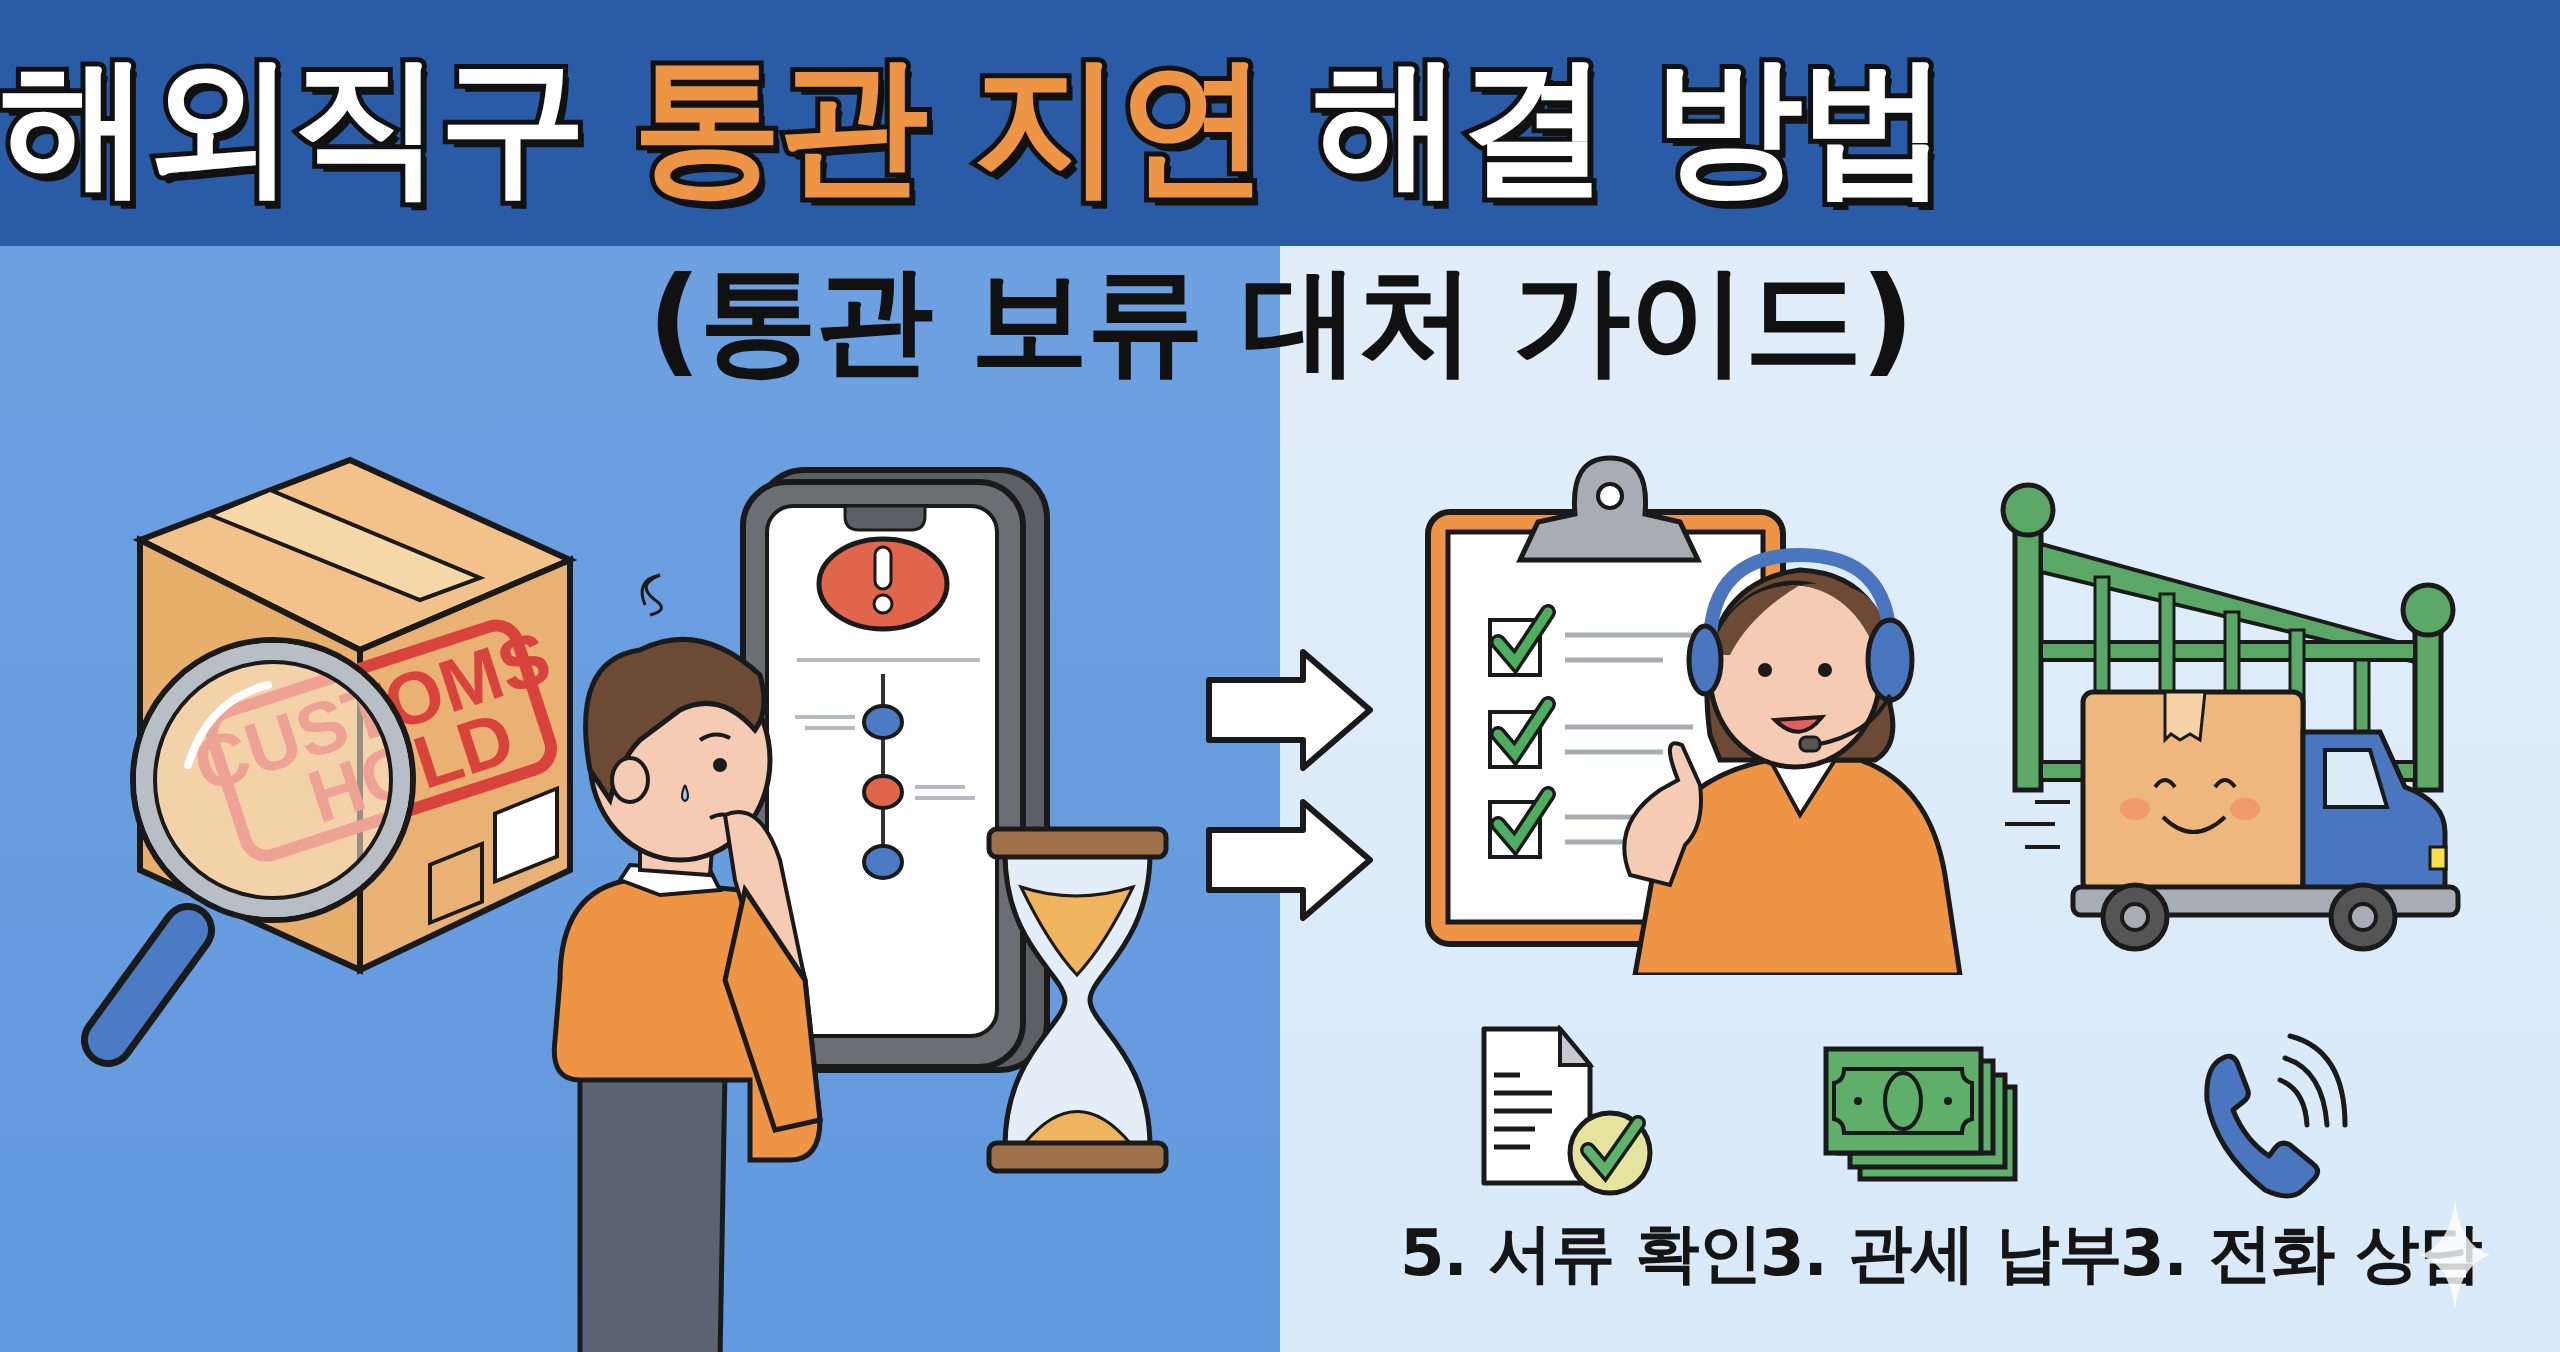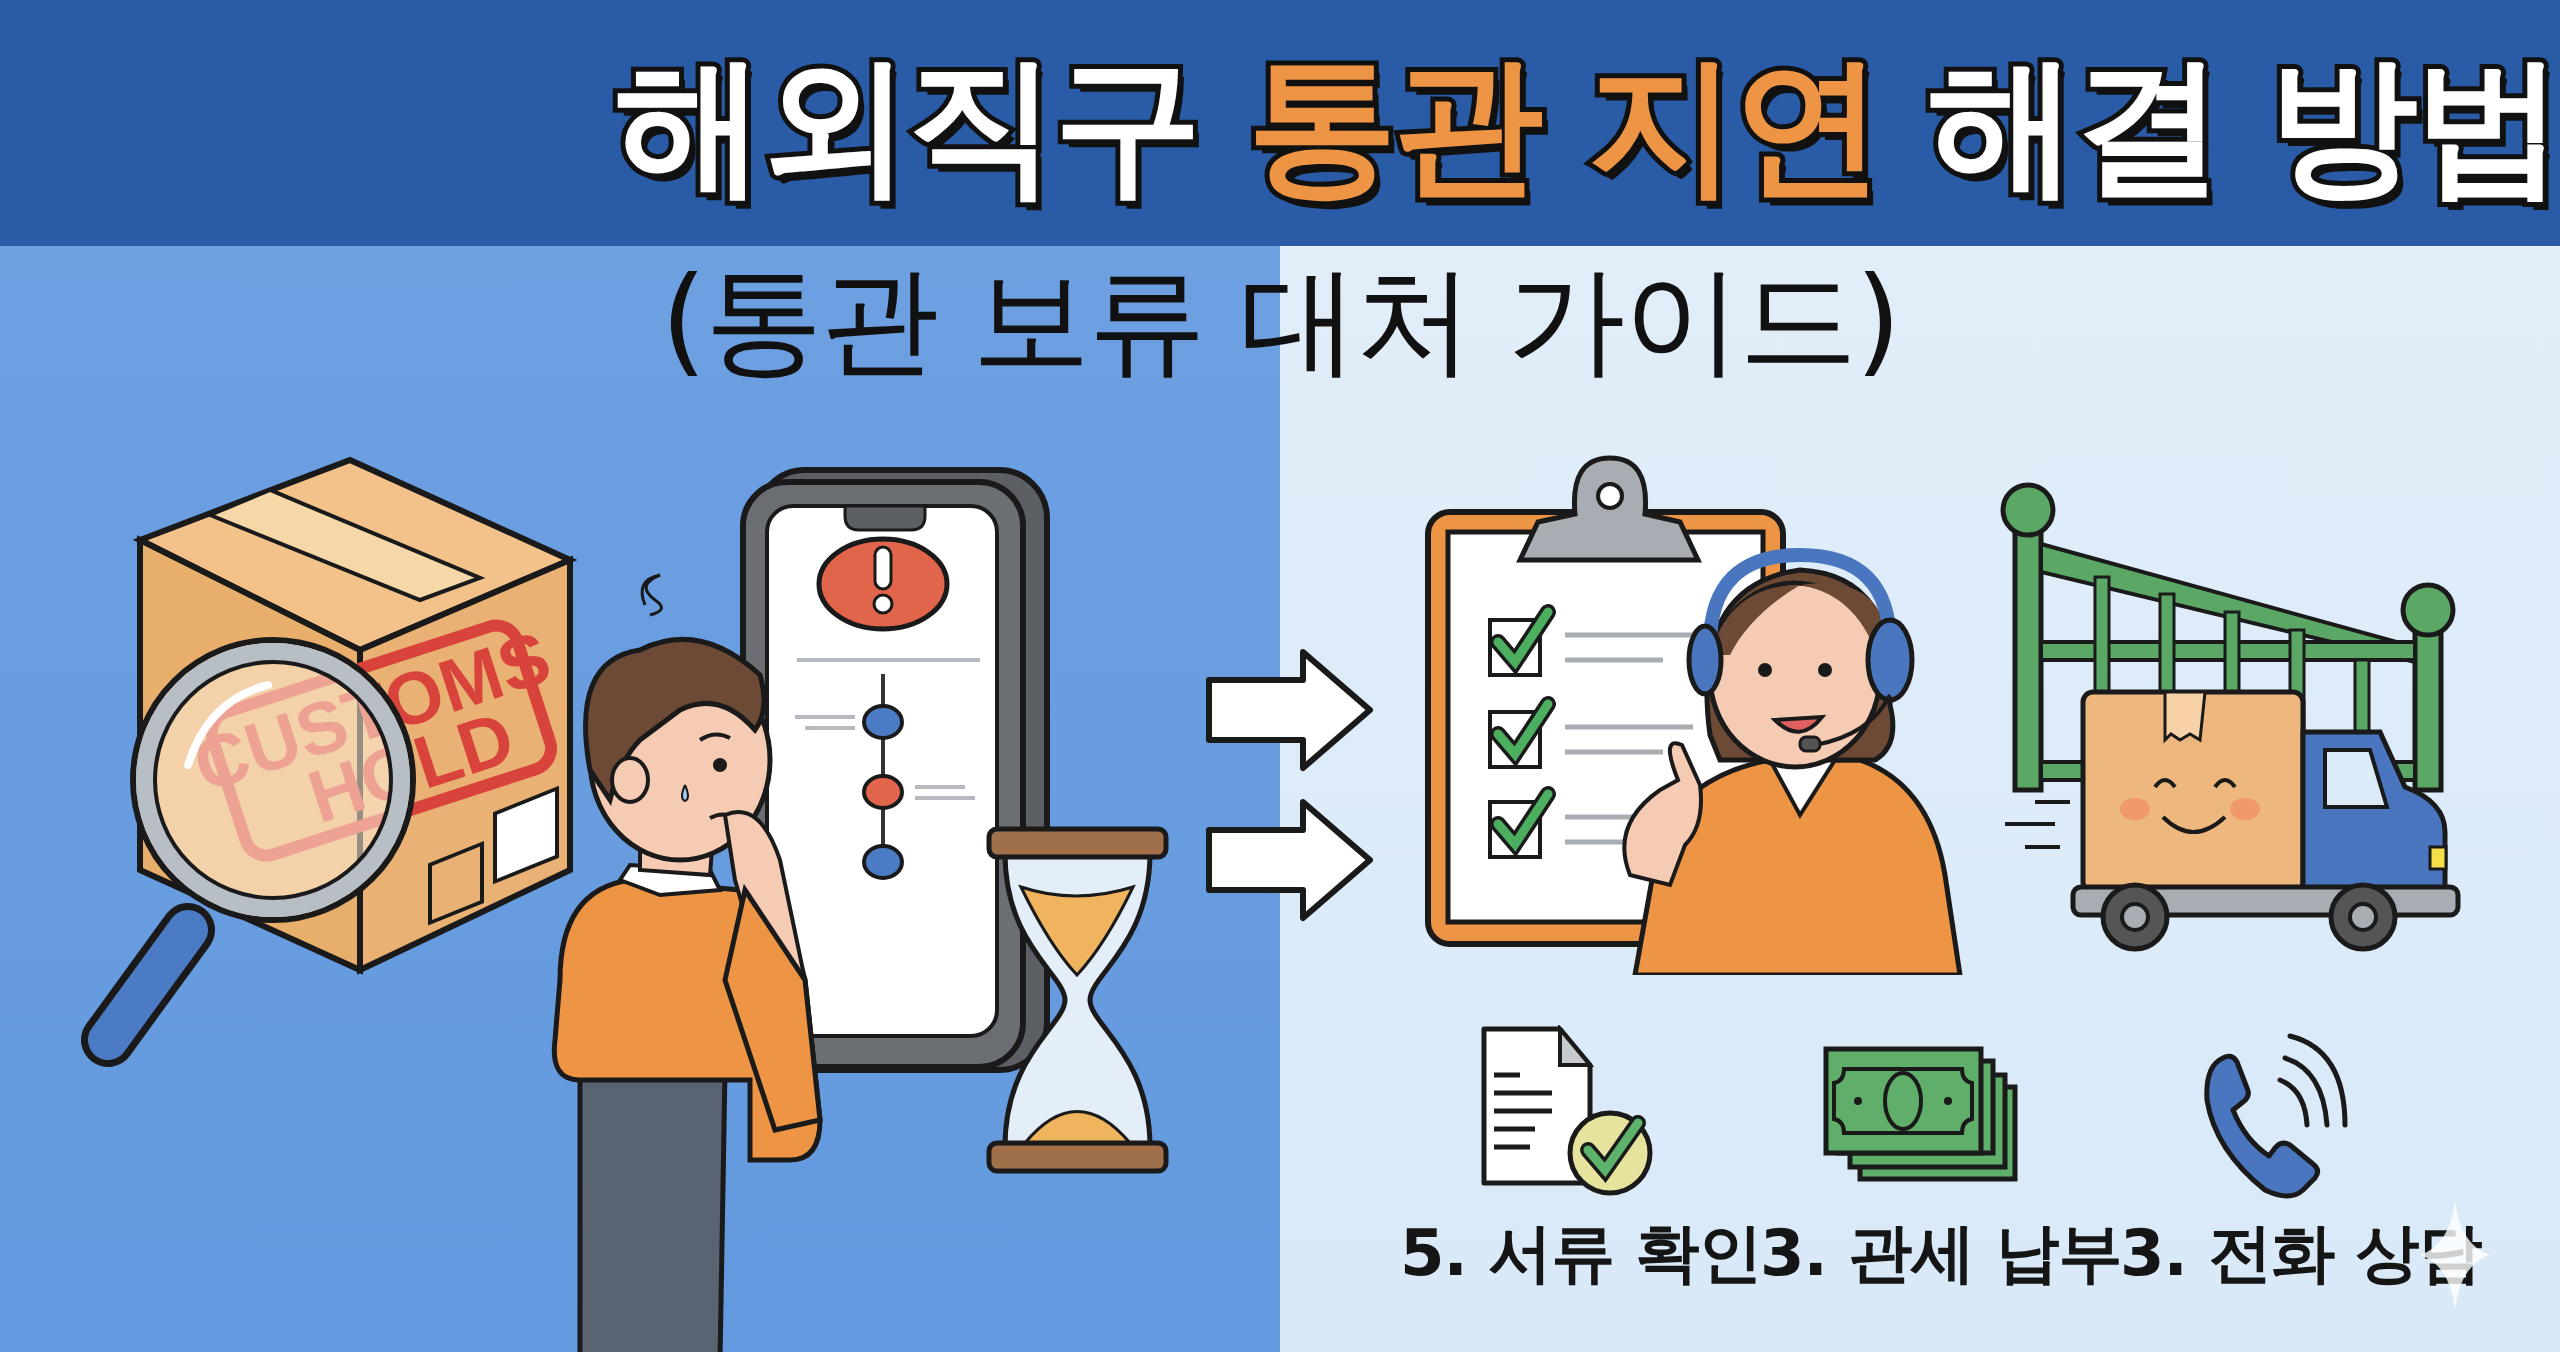--- a/index.html
+++ b/index.html
@@ -1,23 +1,23 @@
 <!DOCTYPE html>
 <html><head>
 <meta charset="utf-8">
 <style>
   html,body{margin:0;padding:0;}
   body{width:2560px;height:1352px;position:relative;overflow:hidden;font-family:"DejaVu Sans","Liberation Sans",sans-serif;background:#DCEBF8;}
   .panel-left{position:absolute;left:0;top:0;width:1280px;height:1352px;background:linear-gradient(180deg,#6FA2E2 0%,#6399DE 100%);}
   .panel-right{position:absolute;left:1280px;top:0;width:1280px;height:1352px;background:linear-gradient(180deg,#E3EFFA 0%,#D9E9F8 100%);}
   .header-band{position:absolute;left:0;top:0;width:2560px;height:246px;background:#2A5BA6;}
-  .title{position:absolute;left:0;top:40px;width:2560px;text-align:right;font-weight:900;font-size:150px;line-height:170px;letter-spacing:-4px;color:#fff;
+  .title{position:absolute;left:0;top:40px;width:2560px;text-align:left;font-weight:900;font-size:150px;line-height:170px;letter-spacing:-4px;color:#fff;
     -webkit-text-stroke:10px #111;paint-order:stroke fill;text-shadow:6px 8px 0 #111;}
   .title .hl{color:#EE9545;}
-  .subtitle{position:absolute;left:0;top:250px;width:2560px;text-align:center;font-weight:400;font-size:118px;line-height:140px;letter-spacing:-2px;color:#111;}
+  .subtitle{position:absolute;left:0;top:250px;width:2560px;text-align:center;font-weight:700;font-size:118px;line-height:140px;letter-spacing:-2px;color:#111;}
   .art{position:absolute;}
   .label{position:absolute;top:1210px;font-weight:bold;font-size:64px;color:#151515;text-align:center;white-space:nowrap;letter-spacing:-1px;}
   .icon{position:absolute;}
 </style>
 </head>
 <body>
 
 <div class="panel-left"></div>
 <div class="panel-right"></div>
 <div class="header-band"></div>

